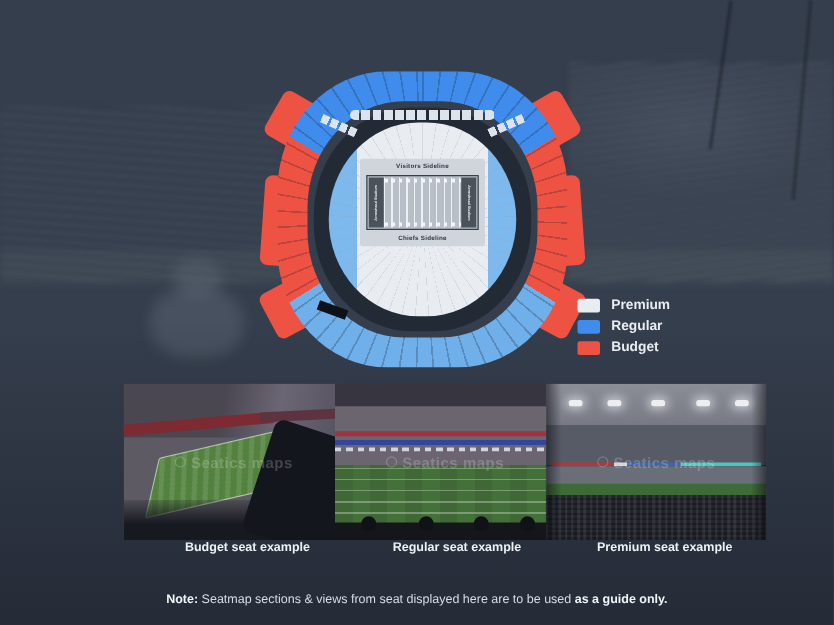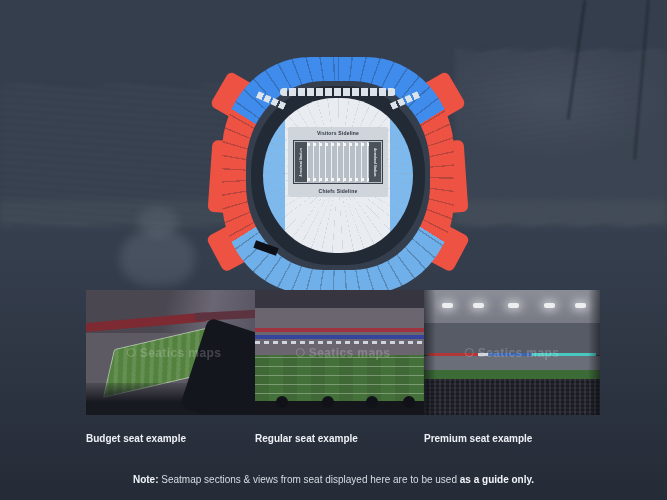--- a/index.html
+++ b/index.html
@@ -80,21 +80,21 @@
   .endzone span { color:#e8ecf0; font-size:6px; transform:scale(.5); white-space:nowrap; writing-mode:vertical-rl; font-weight:700; }
   .endzone.left span { transform:scale(.5) rotate(180deg); }
 
   
   .legend { position:absolute; z-index:3; left:462px; top:236px; }
   .legend-row { display:flex; align-items:center; height:16px; margin-bottom:1px; }
   .swatch { width:18px; height:11px; border-radius:2px; margin-right:9px; }
   .legend-label { color:#e9edf2; font-size:11px; font-weight:600; }
 
   
-  .photo { position:absolute; z-index:2; top:290px; width:176px; height:125px; overflow:hidden; background:#3a3b44; }
+  .photo { position:absolute; z-index:2; top:307px; width:176px; height:125px; overflow:hidden; background:#3a3b44;margin-left:13px; }
   .photo1 { left:86px; } .photo2 { left:255px; } .photo3 { left:424px; }
   .photo div { position:absolute; }
   .speck { background:
       repeating-linear-gradient(90deg, rgba(255,255,255,.07) 0 1px, rgba(0,0,0,0) 1px 3px),
       repeating-linear-gradient(0deg, rgba(0,0,0,.16) 0 1px, rgba(0,0,0,0) 1px 2px); }
   .wm { position:absolute; z-index:9; top:50%; left:50%; transform:translate(-50%,-50%);
     display:flex; align-items:center; gap:4px; color:rgba(255,255,255,.20); white-space:nowrap; }
   .wm .ring-icon { width:9px; height:9px; border:1.5px solid rgba(255,255,255,.20); border-radius:50%; }
   .wm .wm-text { font-size:12px; font-weight:700; letter-spacing:.4px; }
 
@@ -139,21 +139,21 @@
   .p3-field { left:0; top:64%; width:100%; height:9%; background:#3c6b36; }
   .p3-fg { left:0; bottom:0; width:100%; height:29%;
     background:
       repeating-linear-gradient(90deg, rgba(200,205,215,.10) 0 2px, rgba(0,0,0,0) 2px 5px),
       repeating-linear-gradient(0deg, rgba(0,0,0,.25) 0 2px, rgba(0,0,0,0) 2px 4px),
       #23242c; }
   .p3-edge-l { left:0; top:0; width:7%; height:100%; background:linear-gradient(90deg, rgba(10,12,16,.55), rgba(10,12,16,0)); }
   .p3-edge-r { right:0; top:0; width:7%; height:100%; background:linear-gradient(270deg, rgba(10,12,16,.55), rgba(10,12,16,0)); }
 
   
-  .caption { position:absolute; z-index:2; top:433px; width:162px; text-align:left;
+  .caption { position:absolute; z-index:2; top:433px; width:162px; text-align:right;
     color:#eef1f5; font-size:10px; font-weight:700; }
   .cap1 { left:86px; } .cap2 { left:255px; } .cap3 { left:424px; }
 
   
   .note { position:absolute; z-index:3; top:474px; left:0; width:667px; text-align:center;
     font-size:10px; color:#d7dde4; }
   .note b { color:#f2f5f8; font-weight:700; }
 </style>
 </head>
 <body>
@@ -198,20 +198,34 @@
           <span>Arrowhead Stadium</span>
         </div>
         <div class="endzone right">
           <span>Arrowhead Stadium</span>
         </div>
       </div>
       <div class="sideline-label bottom">Chiefs Sideline</div>
     </div>
   </div>
 
+  <div class="legend">
+    <div class="legend-row">
+      <div class="swatch" style="background: rgb(233, 237, 242);"></div>
+      <div class="legend-label">Premium</div>
+    </div>
+    <div class="legend-row">
+      <div class="swatch" style="background: rgb(63, 140, 237);"></div>
+      <div class="legend-label">Regular</div>
+    </div>
+    <div class="legend-row">
+      <div class="swatch" style="background: rgb(238, 82, 67);"></div>
+      <div class="legend-label">Budget</div>
+    </div>
+  </div>
 
   <div class="photo photo1">
     <div class="p1-stands speck"></div>
     <div class="p1-upper speck"></div>
     <div class="p1-banner"></div>
     <div class="p1-banner2"></div>
     <div class="p1-field"></div>
     <div class="p1-dark-fg"></div>
     <div class="p1-corner speck"></div>
     <div class="wm">

